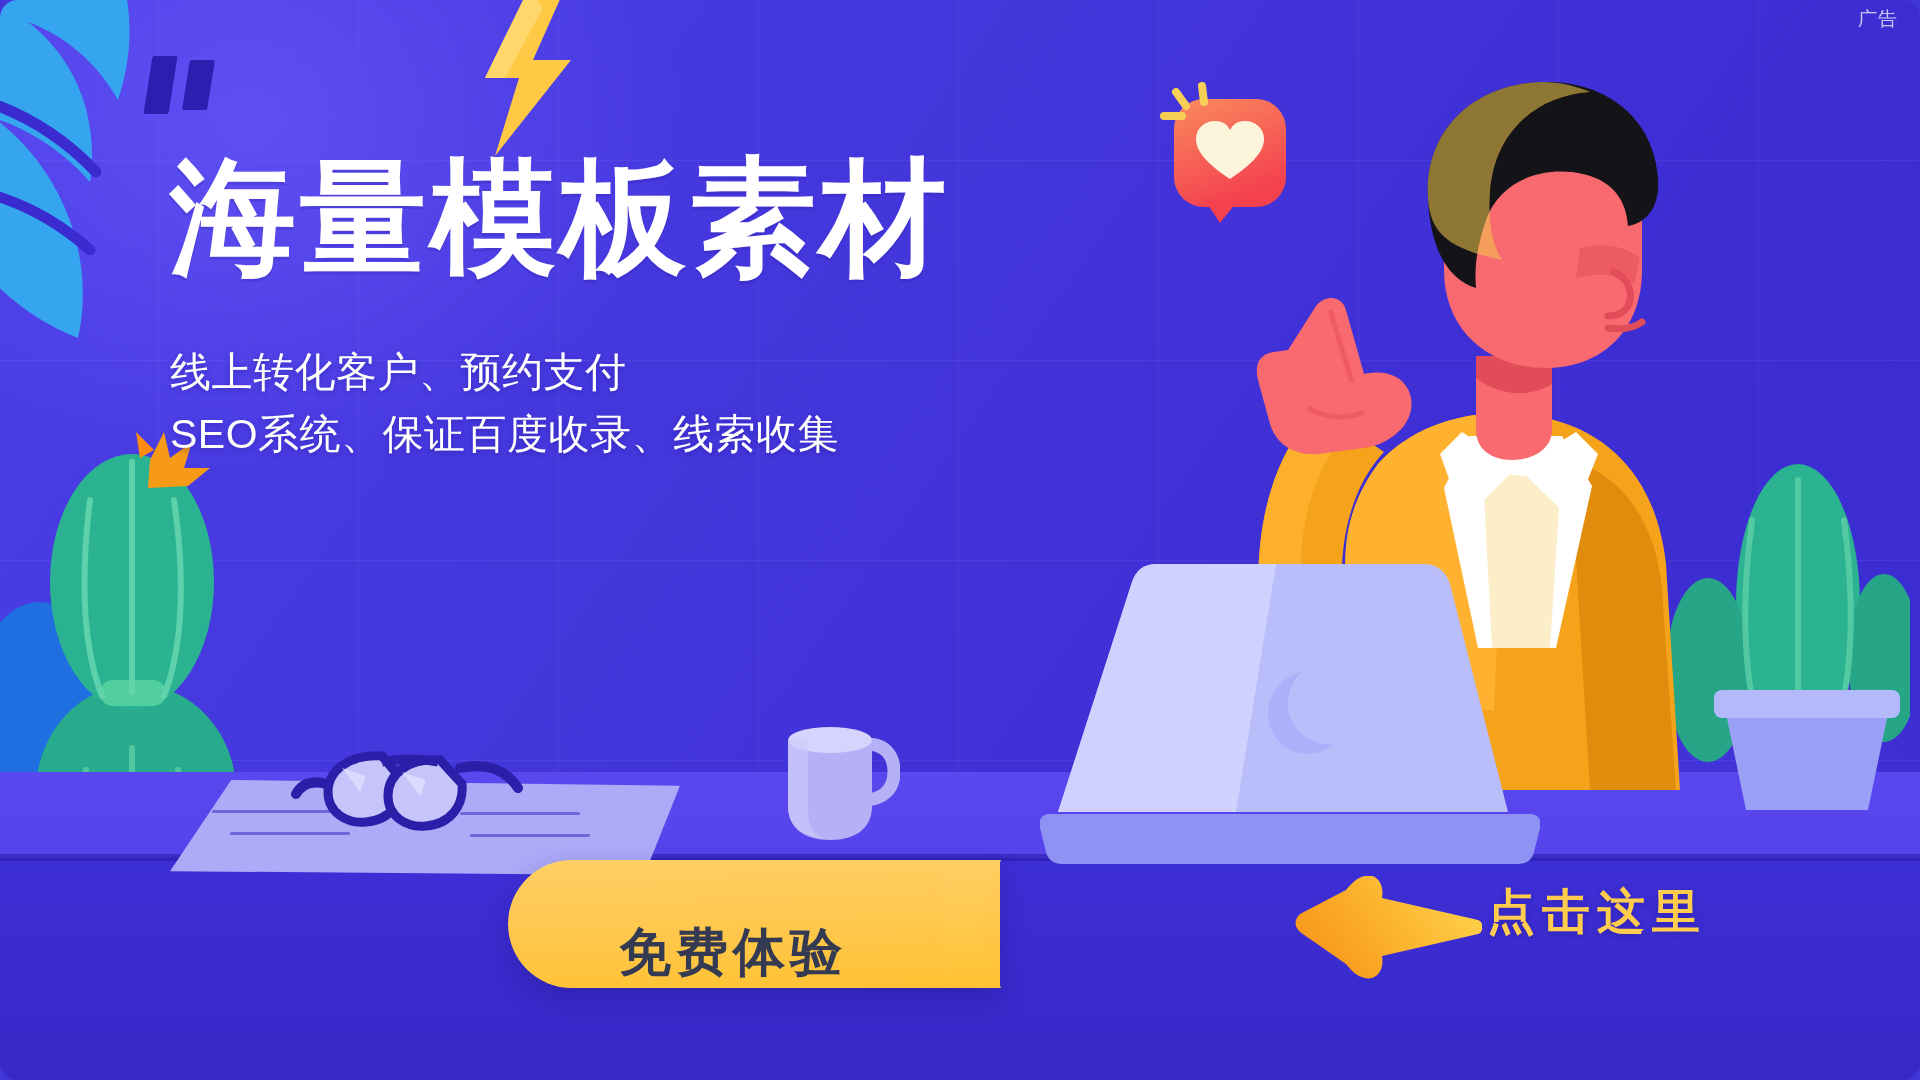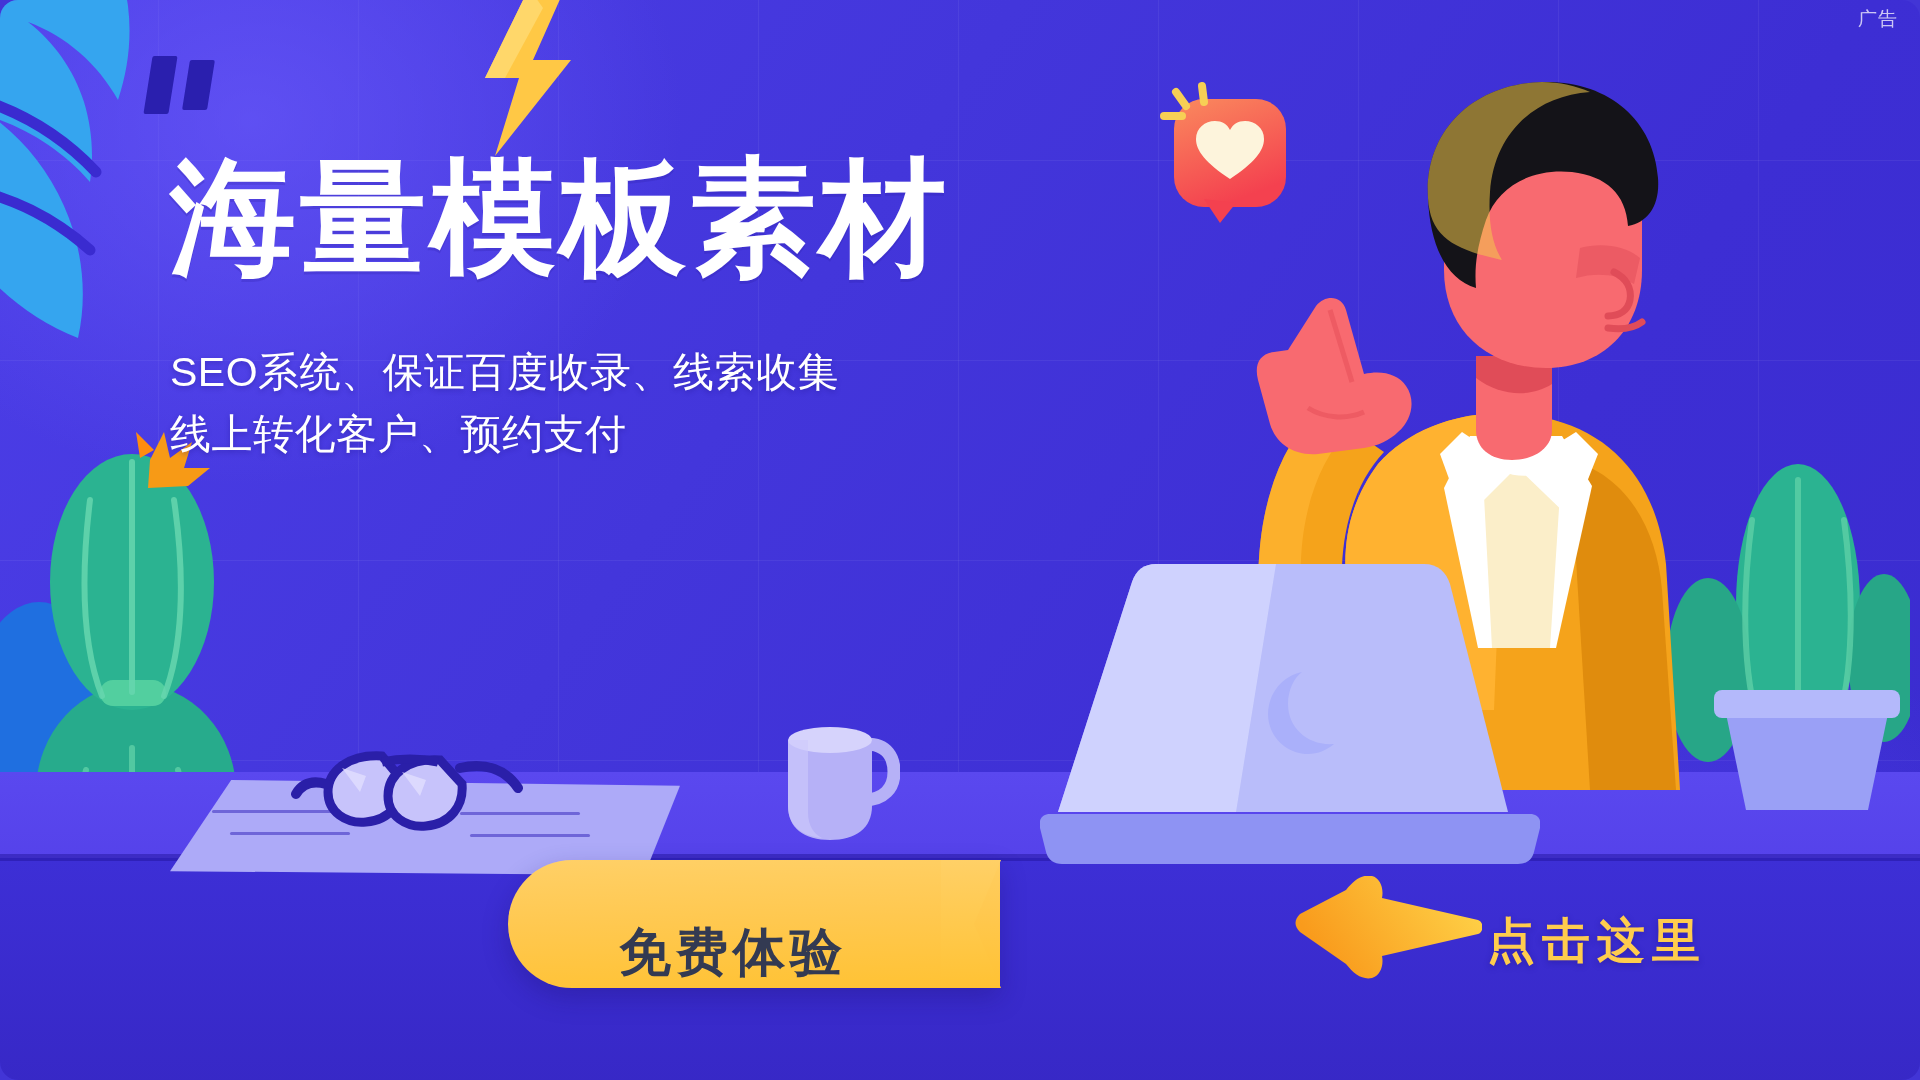--- a/index.html
+++ b/index.html
@@ -125,21 +125,21 @@
     clip-path:polygon(0 0, 100% 0, 55% 50%, 100% 100%, 0 100%);
   }
   .cta-text {
     font-size:52px; font-weight:bold; color:#333a52;
     letter-spacing:5px; position:relative; z-index:3;
     margin-right:42px;
   }
   .bolt { position:absolute; left:455px; top:-14px; width:150px; height:172px; z-index:45; }
   .arrow { position:absolute; left:1292px; top:876px; width:190px; height:104px; z-index:42; }
   .click-here {
-    position:absolute; left:1487px; top:909px; z-index:44;
+    position:absolute; left:1487px; top:880px; z-index:44;
     font-size:48px; font-weight:bold; color:#ffcc4d;
     letter-spacing:7px; white-space:nowrap;
     text-shadow:0 2px 6px rgba(30,18,130,.4);
   }
 </style>
 </head>
 <body>
 
 <div id="banner">
 
@@ -272,22 +272,22 @@
     <path d="M138 90 L138 350 M92 130 C80 220 84 300 104 350 M184 130 C196 220 192 300 172 350" stroke="#5ed0a6" stroke-width="6" fill="none" stroke-linecap="round" opacity=".8"></path>
   </svg>
   <svg class="pot-right" viewBox="0 0 190 120">
     <path d="M12 14 h166 l-22 106 H34z" fill="#9aa0f6"></path>
     <rect x="2" y="0" width="186" height="28" rx="8" fill="#b4b9fb"></rect>
   </svg>
 
   <div class="copy">
     <div class="headline">海量模板素材</div>
     <div class="bullets">
+      <div class="b">线上转化客户、预约支付</div>
       <div class="b">SEO系统、保证百度收录、线索收集</div>
-      <div class="b">线上转化客户、预约支付</div>
     </div>
   </div>
 
   <div class="cta-wrap">
     <div class="cta-btn">
       <span class="cta-text">免费体验</span>
     </div>
   </div>
 
   <svg class="bolt" viewBox="0 0 150 172">

